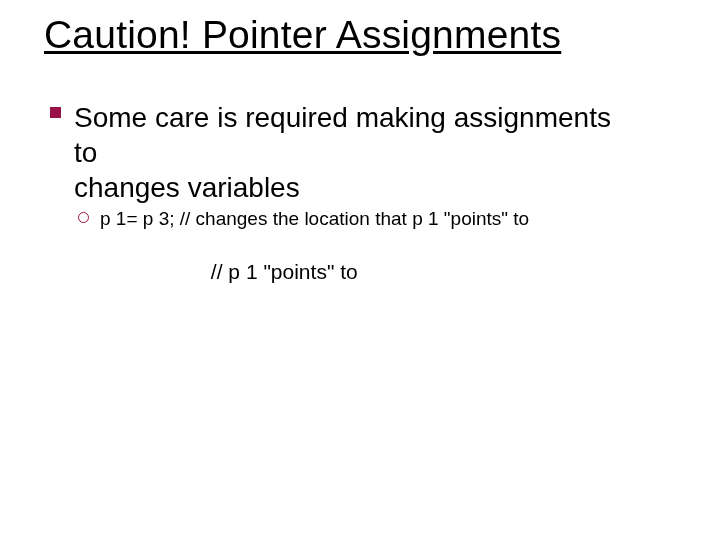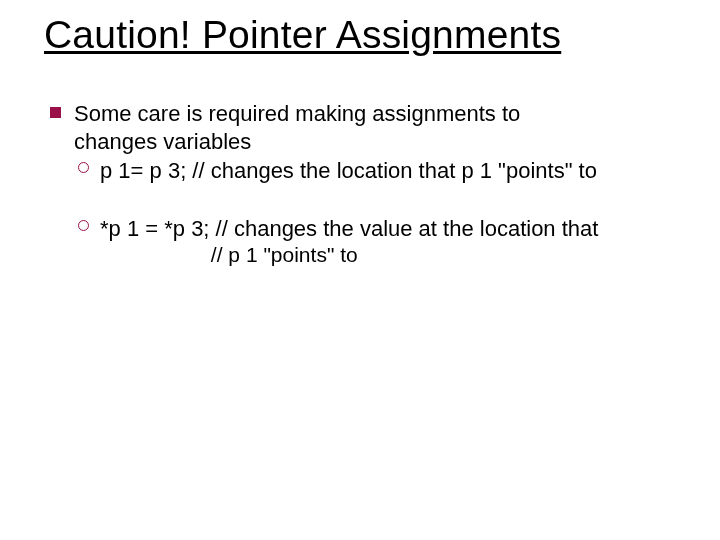--- a/index.html
+++ b/index.html
@@ -44,21 +44,21 @@
   }
   .lvl1 .bullet {
     flex: 0 0 24px;
     display: flex;
     justify-content: flex-start;
     align-items: flex-start;
     padding-top: 7px;
   }
   .lvl1 .text {
     flex: 1;
-    font-size: 22px;
+    font-size: 28px;
   }
   .sq {
     width: 11px;
     height: 11px;
     background: #9a114a;
     display: block;
   }
   .lvl2 {
     display: flex;
     margin-left: 28px;
@@ -66,21 +66,21 @@
   }
   .lvl2 .bullet {
     flex: 0 0 22px;
     display: flex;
     justify-content: flex-start;
     align-items: flex-start;
     padding-top: 5px;
   }
   .lvl2 .text {
     flex: 1;
-    font-size: 22px;
+    font-size: 19px;
   }
   .circ {
     width: 11px;
     height: 11px;
     border: 1.5px solid #9a114a;
     border-radius: 50%;
     box-sizing: border-box;
     display: block;
   }
   .cont {
@@ -113,25 +113,19 @@
 
     <div class="lvl2">
       <span class="bullet">
           <span class="circ"></span>
         </span>
       <span class="text">p 1= p 3; // changes the location that p 1 "points" to</span>
     </div>
 
     <div class="gap"></div>
 
-    <div class="lvl2">
-      <span class="bullet">
-          <span class="circ"></span>
-        </span>
-      <span class="text">*p 1 = *p 3; // changes the value at the location that</span>
-    </div>
     <div class="cont">
       &nbsp;&nbsp;&nbsp;&nbsp;&nbsp;&nbsp;&nbsp;&nbsp;&nbsp;&nbsp;&nbsp;&nbsp;&nbsp;&nbsp;&nbsp;&nbsp;&nbsp;&nbsp;&nbsp;<span>// p 1 "points" to</span>
     </div>
 
   </div>
 
 </div>
 
 </body></html>

